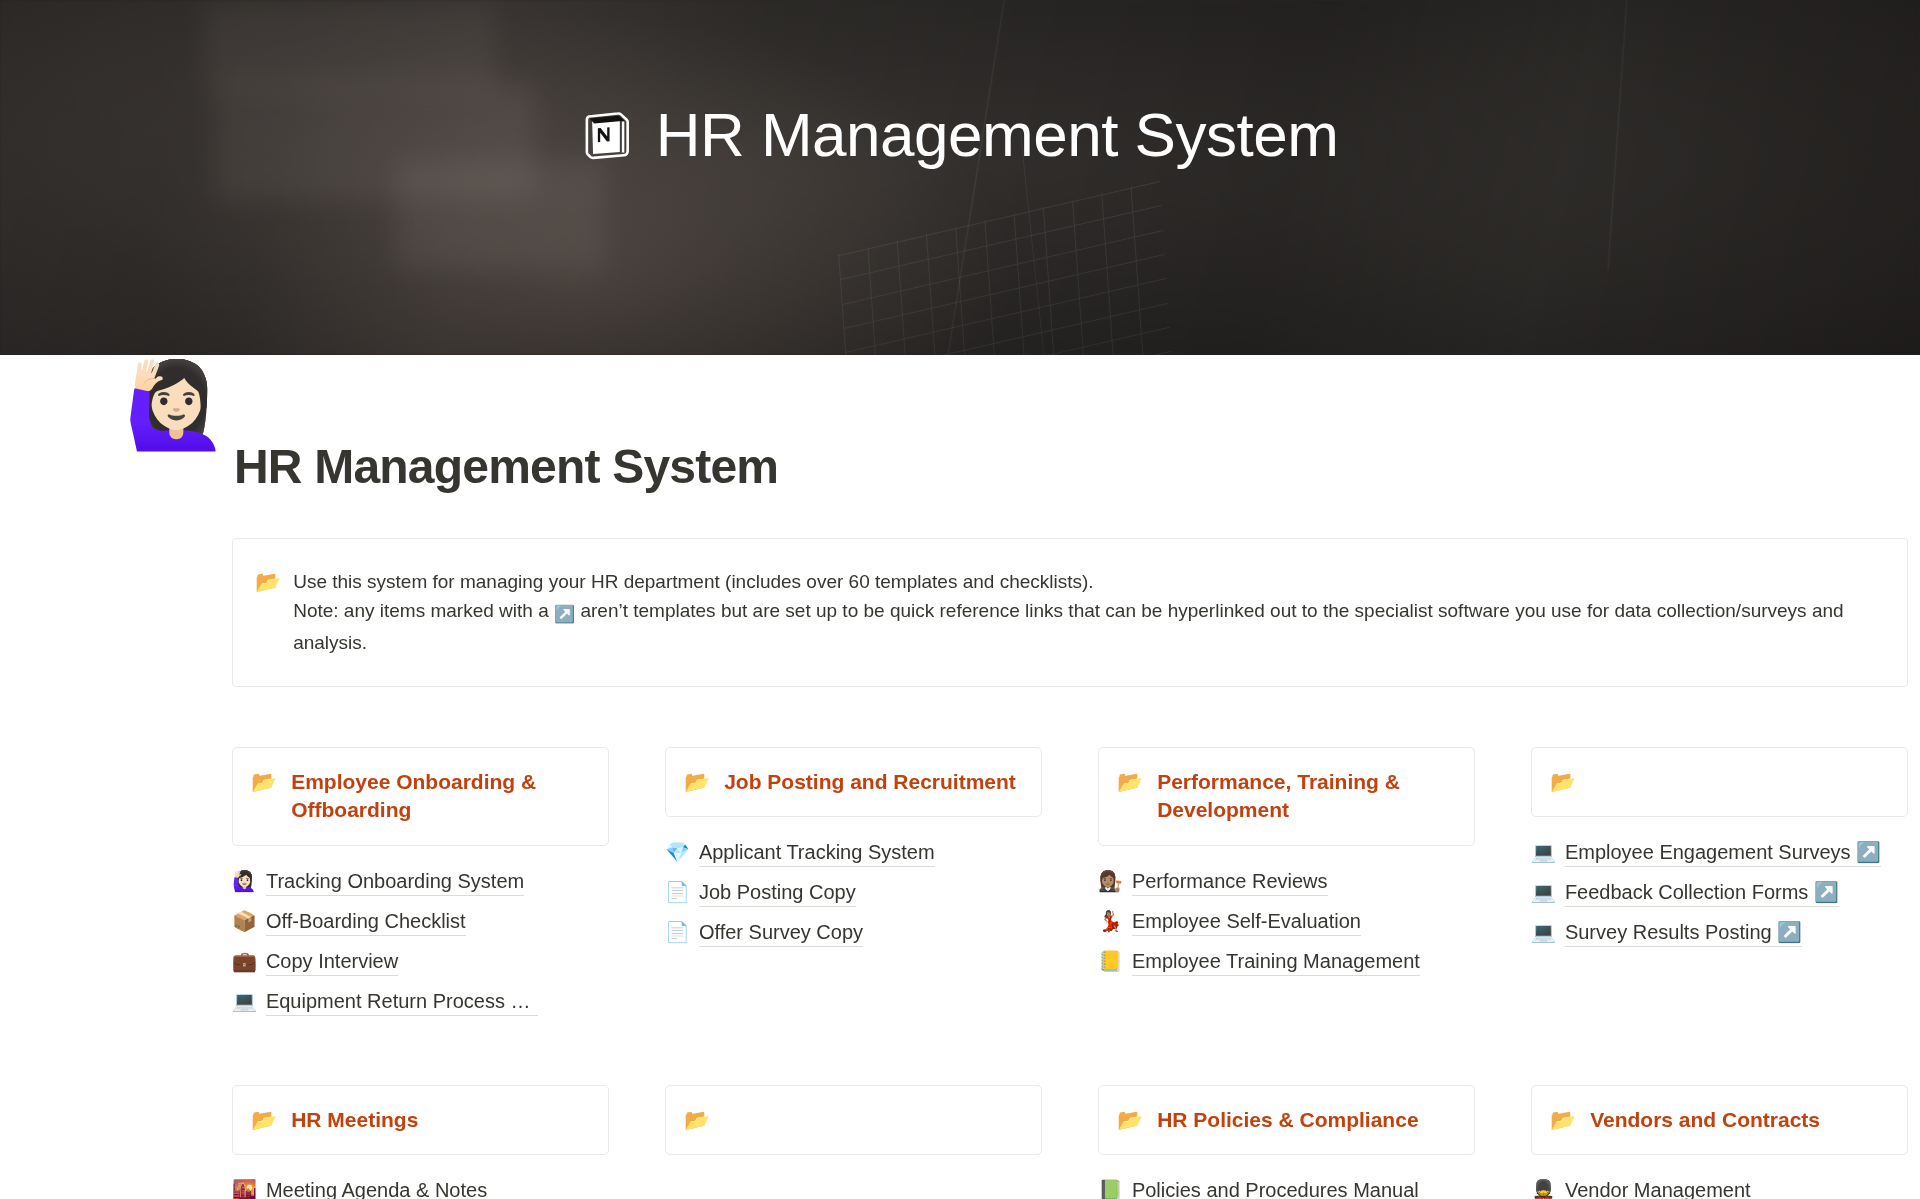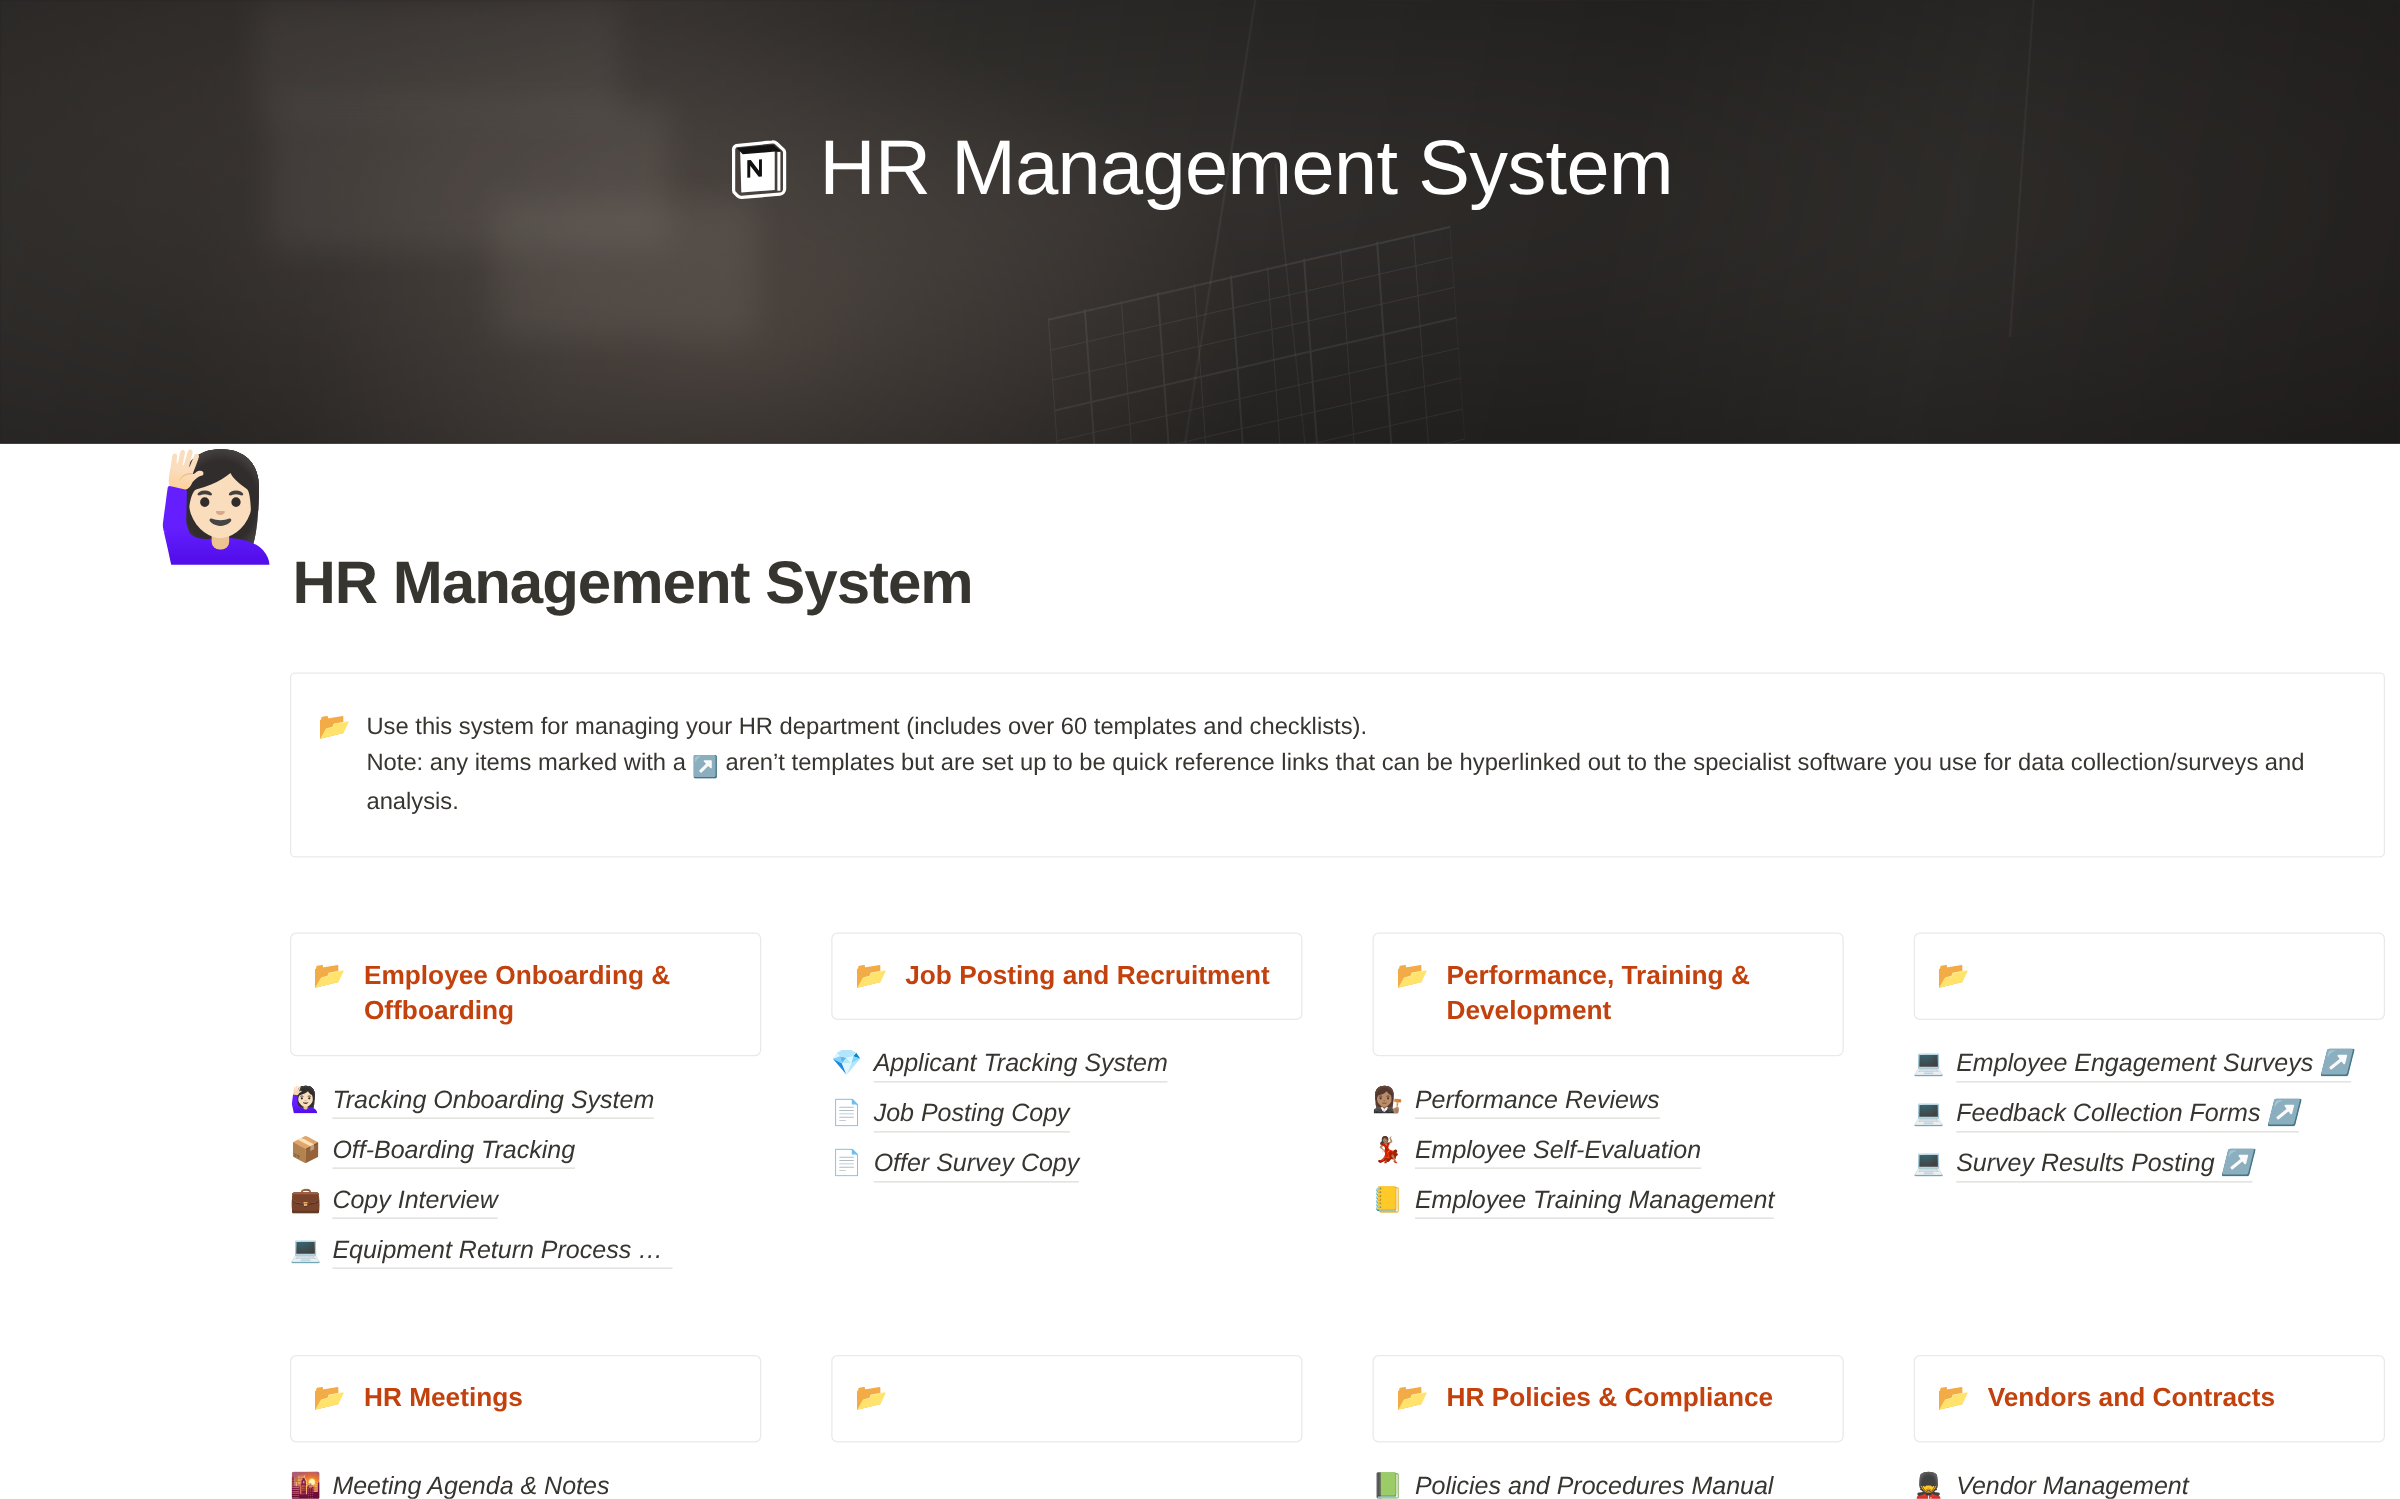--- a/index.html
+++ b/index.html
@@ -198,21 +198,20 @@
     font-size: 20px;
     line-height: 1.4;
     flex: 0 0 auto;
   }
   .link-row .row-text {
     font-size: 20px;
     line-height: 1.4;
     color: #37352f;
     border-bottom: 1px solid #dcdbd8;
     text-decoration: none;
-    font-style: italic;
   }
   .link-row.truncate .row-text {
     white-space: nowrap;
     overflow: hidden;
     text-overflow: ellipsis;
     max-width: 272px;
     display: inline-block;
   }
 </style>
 </head>
@@ -263,21 +262,21 @@
             <span class="folder">📂</span>
             <span class="section-title">Employee Onboarding &amp; Offboarding</span>
           </div>
           <div class="links">
             <div class="link-row">
               <span class="row-emoji">🙋🏻‍♀️</span>
               <span class="row-text">Tracking Onboarding System</span>
             </div>
             <div class="link-row">
               <span class="row-emoji">📦</span>
-              <span class="row-text">Off-Boarding Tracking</span>
+              <span class="row-text">Off-Boarding Checklist</span>
             </div>
             <div class="link-row">
               <span class="row-emoji">💼</span>
               <span class="row-text">Copy Interview</span>
             </div>
             <div class="link-row truncate">
               <span class="row-emoji">💻</span>
               <span class="row-text">Equipment Return Process Che…</span>
             </div>
           </div>

